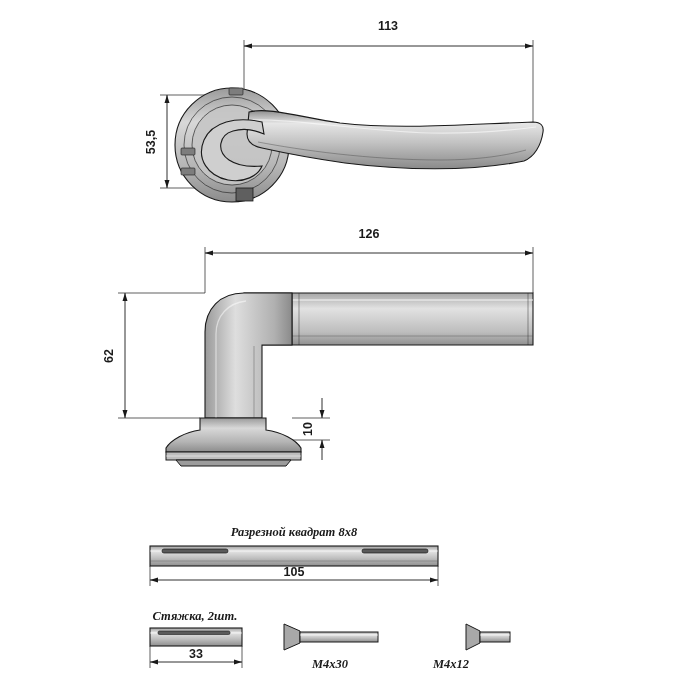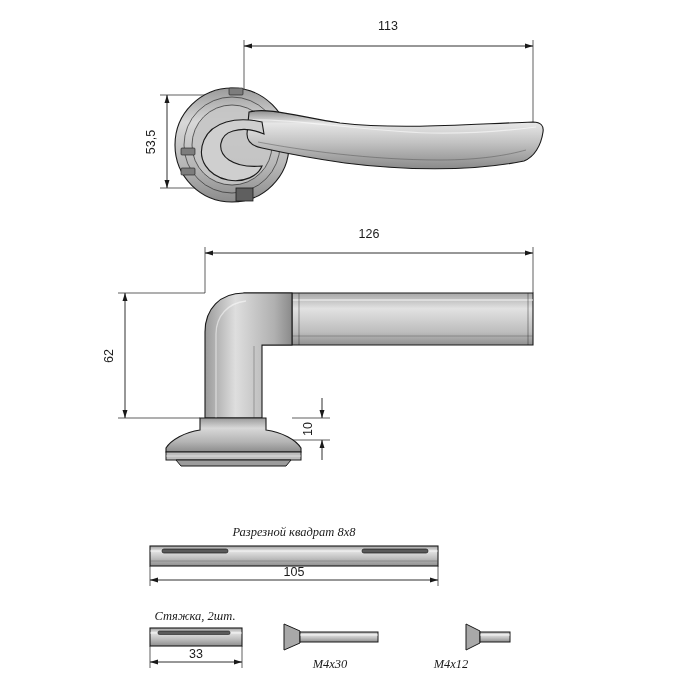--- a/index.html
+++ b/index.html
@@ -1,17 +1,17 @@
 <!DOCTYPE html>
 <html><head>
 <meta charset="utf-8">
 <style>
   html,body{margin:0;padding:0;background:#ffffff;}
   body{width:700px;height:700px;font-family:"Liberation Sans",sans-serif;color:#1a1a1a;}
-  #stage{position:relative;width:700px;height:700px;overflow:hidden;}
+  #stage{position:relative;width:700px;height:700px;overflow:hidden;font-weight:bold;}
   svg{display:block;}
   .dimtxt{font-family:"Liberation Sans",sans-serif;font-size:12.5px;fill:#1a1a1a;}
   .labtxt{font-family:"Liberation Serif",serif;font-style:italic;font-size:12.5px;fill:#1a1a1a;}
 </style>
 </head>
 <body>
 
 <div id="stage">
   <svg width="700" height="700" viewBox="0 0 700 700">
     <defs>

